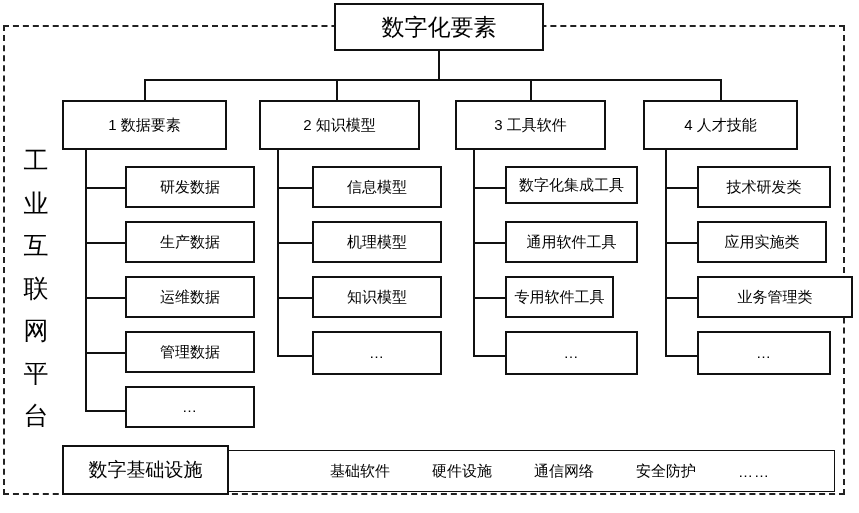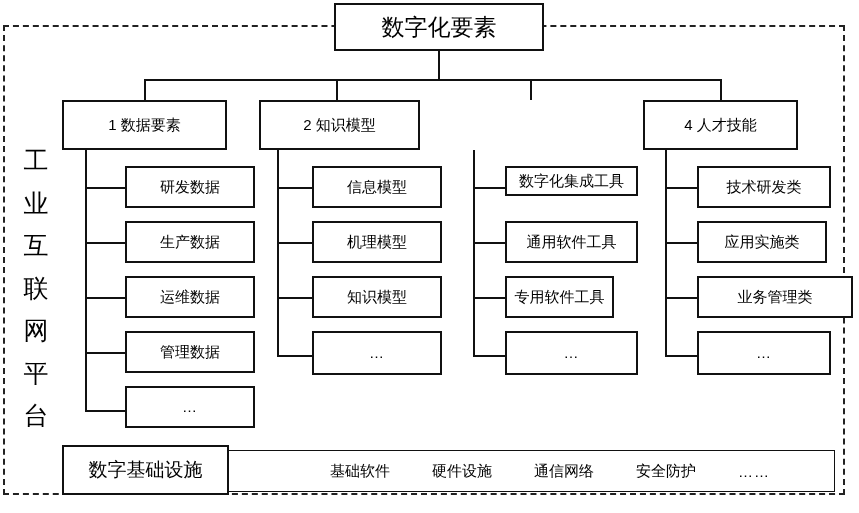--- a/index.html
+++ b/index.html
@@ -163,28 +163,29 @@
   <div class="line h" style="left:277px; top:187px; width:37px;"></div>
   <div class="line h" style="left:277px; top:242px; width:37px;"></div>
   <div class="line h" style="left:277px; top:297px; width:37px;"></div>
   <div class="line h" style="left:277px; top:355px; width:37px;"></div>
 
   <div class="box leaf-box" style="left:312px; top:166px; width:130px; height:42px;">信息模型</div>
   <div class="box leaf-box" style="left:312px; top:221px; width:130px; height:42px;text-align:right;">机理模型</div>
   <div class="box leaf-box" style="left:312px; top:276px; width:130px; height:42px;">知识模型</div>
   <div class="box leaf-box ellipsis" style="left:312px; top:331px; width:130px; height:44px;">…</div>
 
+  <div class="box cat-box" style="left:455px; top:100px; width:151px; height:50px;">3 工具软件</div>
 
   <div class="line v" style="left:473px; top:150px; height:207px;"></div>
   <div class="line h" style="left:473px; top:187px; width:34px;"></div>
   <div class="line h" style="left:473px; top:242px; width:34px;"></div>
   <div class="line h" style="left:473px; top:297px; width:34px;"></div>
   <div class="line h" style="left:473px; top:355px; width:34px;"></div>
 
-  <div class="box leaf-box two-line" style="left:505px; top:166px; width:133px; height:30px;">数字化集成工具</div>
+  <div class="box leaf-box two-line" style="left:505px; top:166px; width:133px; height:38px;">数字化集成工具</div>
   <div class="box leaf-box" style="left:505px; top:221px; width:133px; height:42px;">通用软件工具</div>
   <div class="box leaf-box" style="left:505px; top:276px; width:109px; height:42px;">专用软件工具</div>
   <div class="box leaf-box ellipsis" style="left:505px; top:331px; width:133px; height:44px;">…</div>
 
   <div class="box cat-box" style="left:643px; top:100px; width:155px; height:50px;">4 人才技能</div>
 
   <div class="line v" style="left:665px; top:150px; height:207px;"></div>
   <div class="line h" style="left:665px; top:187px; width:34px;"></div>
   <div class="line h" style="left:665px; top:242px; width:34px;"></div>
   <div class="line h" style="left:665px; top:297px; width:34px;"></div>

